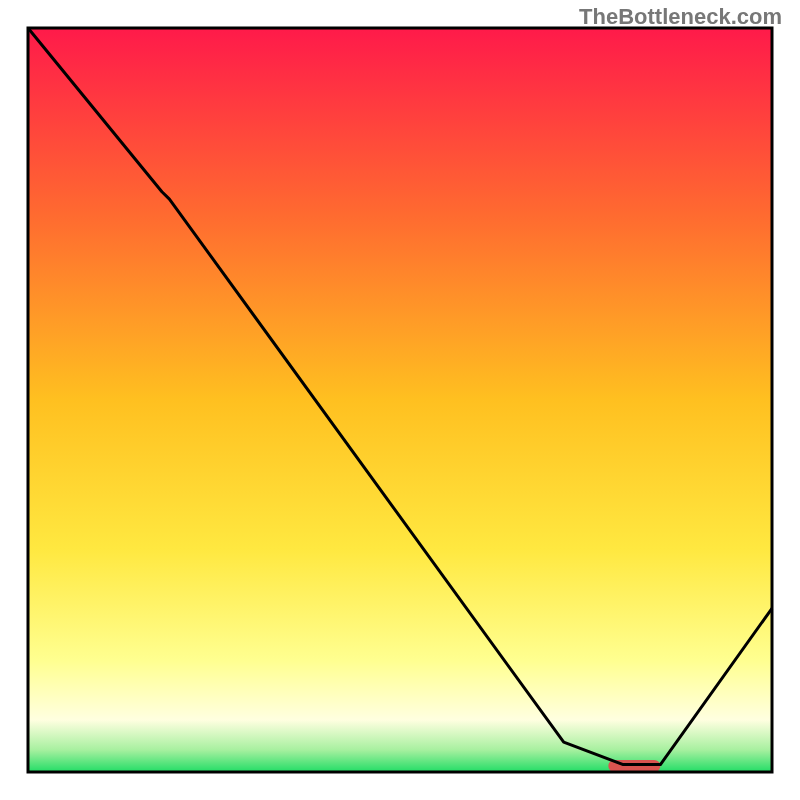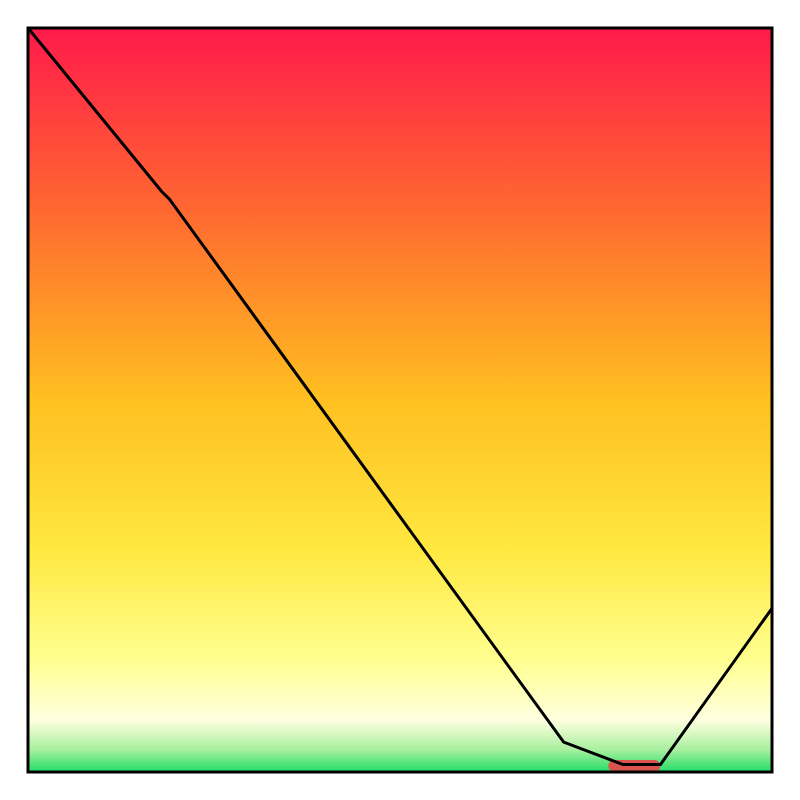--- a/index.html
+++ b/index.html
@@ -25,20 +25,21 @@
     z-index: 10;
   }
   svg {
     display: block;
   }
 </style>
 </head>
 <body>
 
 <div class="chart-container">
+  <div class="watermark">TheBottleneck.com</div>
   <svg id="chart-svg" width="800" height="800" viewBox="0 0 800 800">
       <defs>
         <linearGradient id="bg-grad" x1="0" y1="0" x2="0" y2="1">
           <stop offset="0%" stop-color="#ff1a4a"></stop>
           <stop offset="25%" stop-color="#ff6a30"></stop>
           <stop offset="50%" stop-color="#ffc020"></stop>
           <stop offset="70%" stop-color="#ffe840"></stop>
           <stop offset="85%" stop-color="#ffff90"></stop>
           <stop offset="93%" stop-color="#ffffe0"></stop>
           <stop offset="97%" stop-color="#a8f0a0"></stop>

